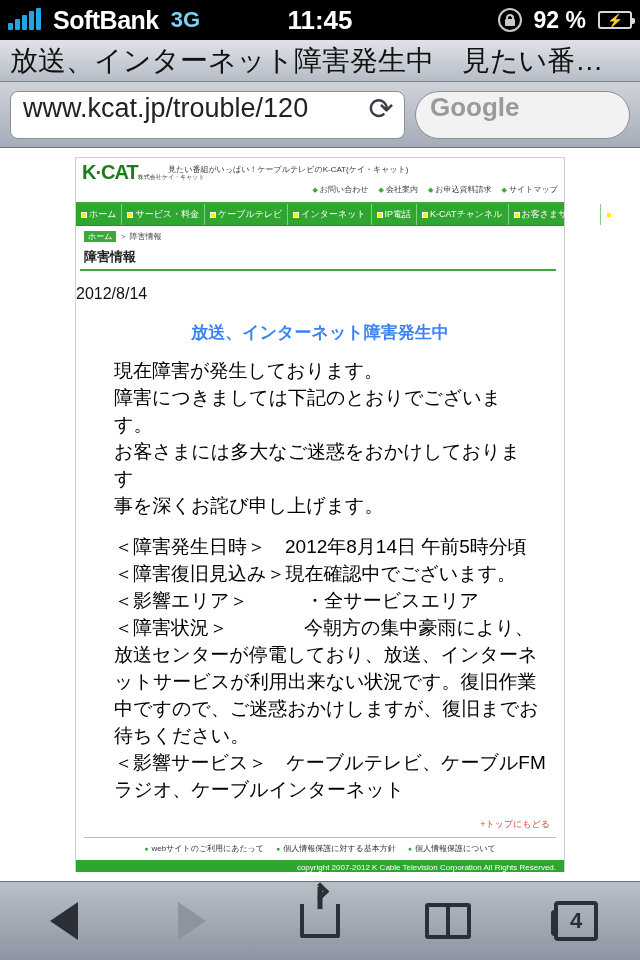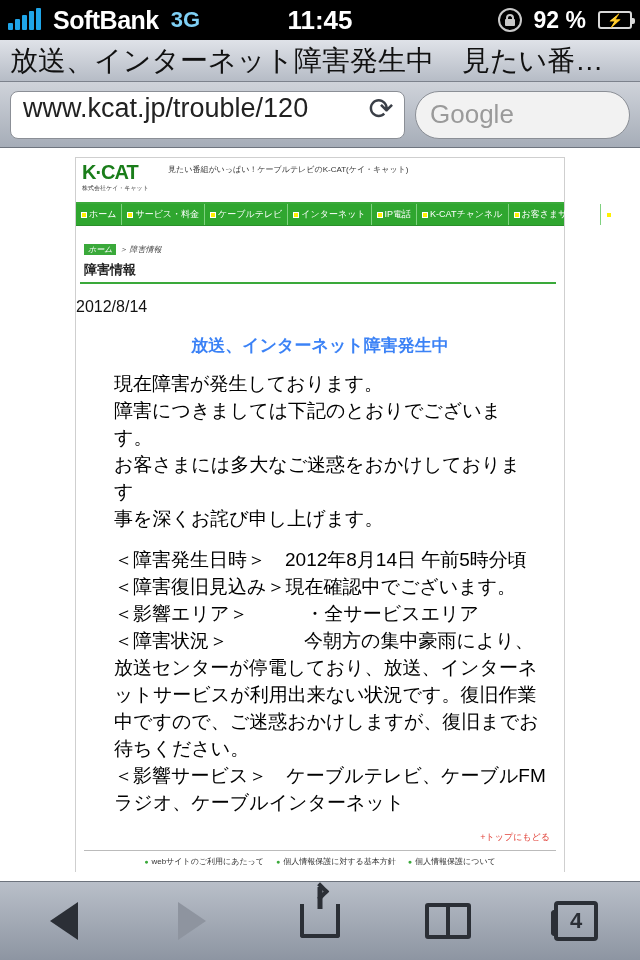--- a/index.html
+++ b/index.html
@@ -203,23 +203,23 @@
     font-size: 30px;
     line-height: 1;
   }
   .searchfield {
     flex: 0 0 215px;
     height: 48px;
     background: #f2f2f2;
     border: 1px solid #8b8f96;
     border-radius: 24px;
     display: flex;
-    align-items: center;
     padding: 0 14px;
     box-sizing: border-box;
+    font-weight: bold;
   }
   .searchfield .ph {
     font-size: 26px;
     color: #9a9a9a;
   }
 
   
   .webview {
     position: relative;
     height: 735px;
@@ -239,22 +239,22 @@
     align-items: flex-start;
     padding: 4px 6px 0 6px;
     border-bottom: 2px solid #3aa93a;
     background: #fff;
     position: relative;
     height: 46px;
     box-sizing: border-box;
   }
   .logo {
     display: flex;
-    flex-direction: column;
-    align-items: flex-start;
+    flex-direction: row;
+    align-items: flex-end;
     width: 80px;
     flex: 0 0 auto;
   }
   .logo .mark {
     font-size: 20px;
     font-weight: bold;
     color: #1a7d1a;
     letter-spacing: -1px;
     line-height: 1;
   }
@@ -306,23 +306,22 @@
     content: "";
     width: 6px;
     height: 6px;
     background: #fff000;
     border: 1px solid #fff;
     box-sizing: border-box;
     display: inline-block;
   }
   .breadcrumb {
     font-size: 8px;
-    padding: 18px 8px 2px 8px;
+    padding: 5px 8px 2px 8px;
     color: #444;
-    font-style: italic;
   }
   .breadcrumb .home {
     background: #3aa93a;
     color: #fff;
     padding: 1px 4px;
     margin-right: 3px;
   }
   .section-title {
     margin: 2px 8px 0 4px;
     border-bottom: 2px solid #3aa93a;
@@ -541,20 +540,26 @@
   <div class="webview">
     <div class="site">
 
       <div class="site-head">
         <div class="logo">
           <div class="mark">K·CAT</div>
           <div class="sub">株式会社ケイ・キャット</div>
         </div>
         <div class="head-right">
           <div class="tagline">見たい番組がいっぱい！ケーブルテレビのK-CAT(ケイ・キャット)</div>
+          <div class="head-links">
+            <span>お問い合わせ</span>
+            <span>会社案内</span>
+            <span>お申込資料請求</span>
+            <span>サイトマップ</span>
+          </div>
         </div>
       </div>
 
       <div class="navbar">
         <div class="nav-item">ホーム</div>
         <div class="nav-item">サービス・料金</div>
         <div class="nav-item">ケーブルテレビ</div>
         <div class="nav-item">インターネット</div>
         <div class="nav-item">IP電話</div>
         <div class="nav-item">K-CATチャンネル</div>
@@ -587,20 +592,21 @@
       <div class="top-link">+トップにもどる</div>
 
       <div class="foot-rule"></div>
 
       <div class="foot-links">
         <span>webサイトのご利用にあたって</span>
         <span>個人情報保護に対する基本方針</span>
         <span>個人情報保護について</span>
       </div>
 
+      <div class="copyright">copyright 2007-2012 K Cable Television Corporation  All Rights Reserved.</div>
     </div>
   </div>
 
   <div class="gap-white"></div>
 
   <div class="toolbar">
     <div class="tb-btn">
       <span class="tri back"></span>
     </div>
     <div class="tb-btn">

